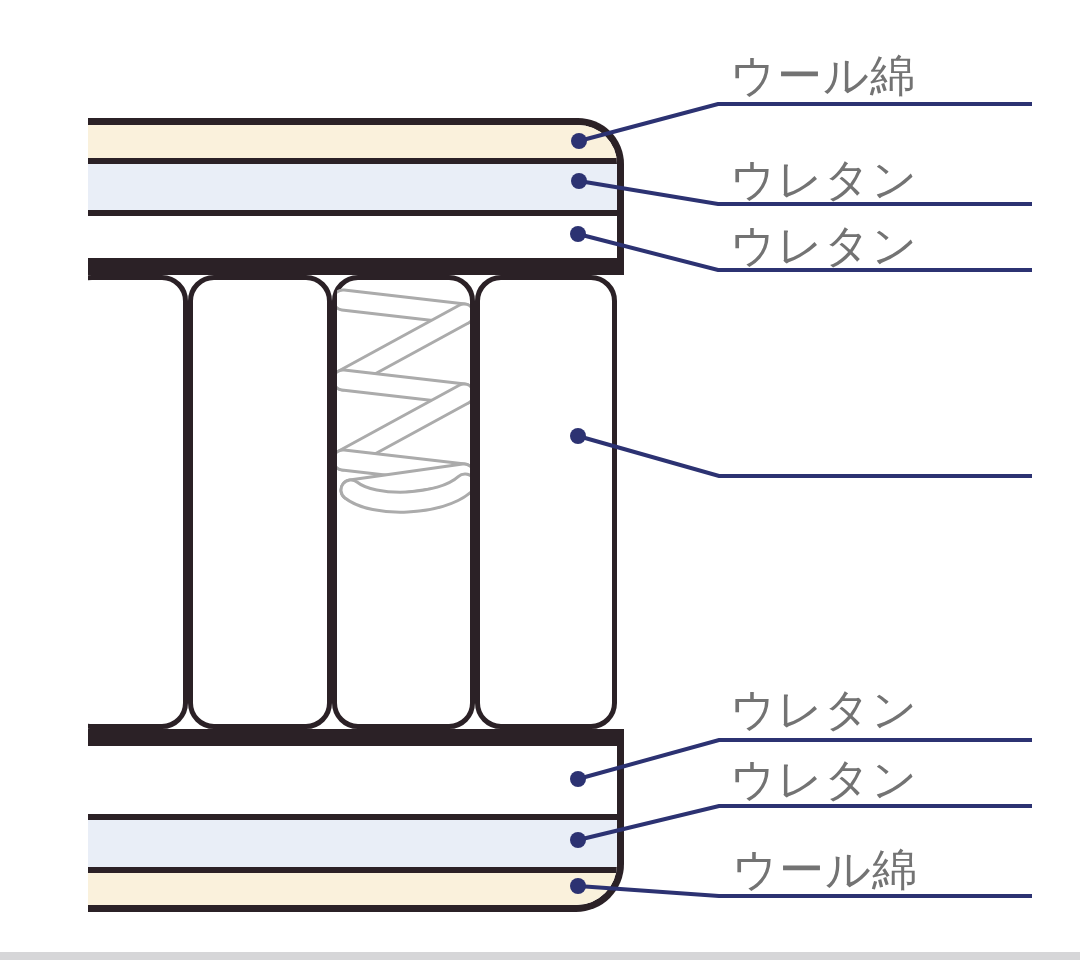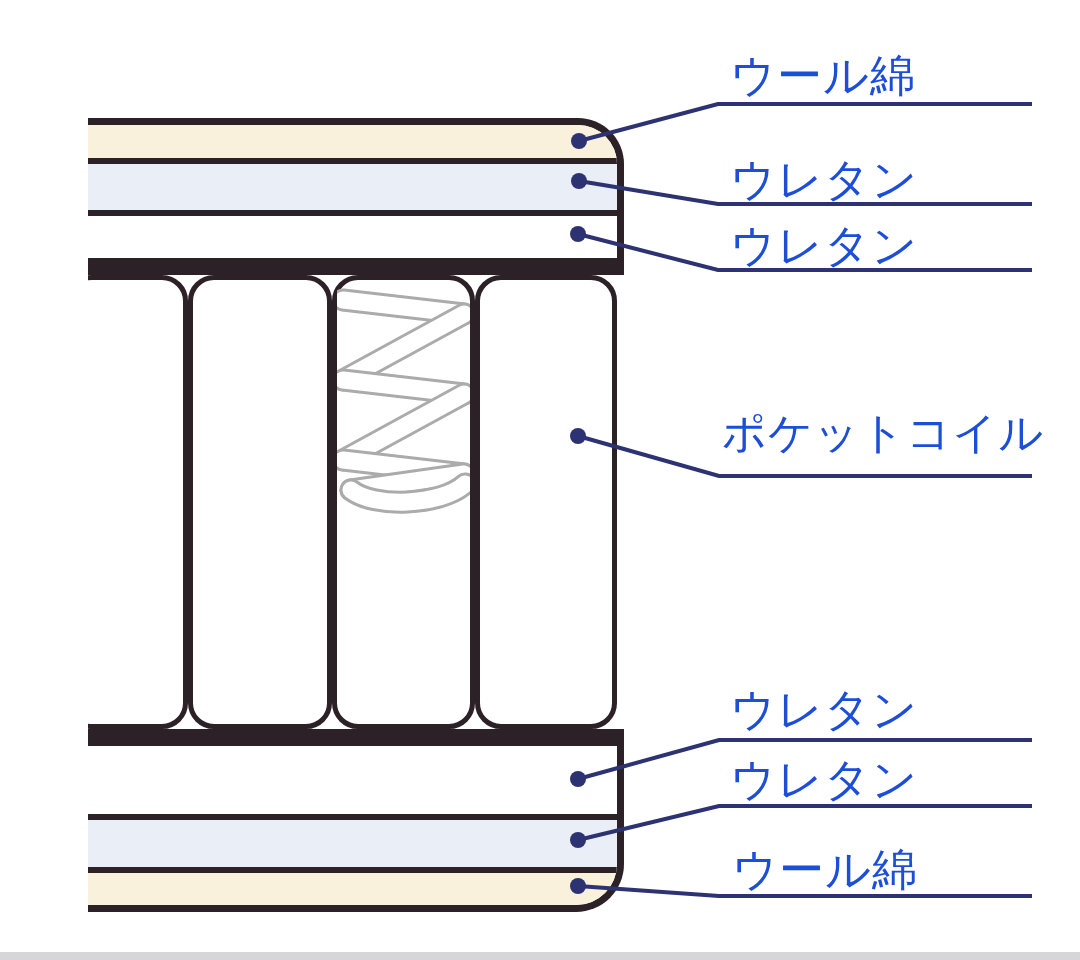--- a/index.html
+++ b/index.html
@@ -42,21 +42,21 @@
     position:absolute;top:0;height:454px;
     box-sizing:border-box;
     background:#ffffff;
     border:5px solid #2b2126;
     border-radius:26px;
   }
   .spring-svg{position:absolute;left:0;top:2px;}
   
   .callout-label{
     position:absolute;
-    color:#1d4ed8;
+    color:#737373;
     font-size:45px;
     font-weight:500;
     letter-spacing:1px;
     white-space:nowrap;
     line-height:1.05;
   }
   .overlay-svg{position:absolute;left:0;top:0;pointer-events:none;}
   .footer-bar{left:0;top:952px;width:1080px;height:8px;background:#d6d6d8;}
 </style>
 </head>
@@ -127,19 +127,18 @@
       <circle cx="578" cy="436" r="8"></circle>
       <circle cx="578" cy="779" r="8"></circle>
       <circle cx="578" cy="840" r="8"></circle>
       <circle cx="578" cy="886" r="8"></circle>
     </g>
   </svg>
 
   <div class="callout-label" style="left:730px;top:52px">ウール綿</div>
   <div class="callout-label" style="left:730px;top:156px">ウレタン</div>
   <div class="callout-label" style="left:730px;top:222px">ウレタン</div>
-  <div class="callout-label" style="left:722px;top:410px;font-size:44px">ポケットコイル</div>
   <div class="callout-label" style="left:730px;top:686px">ウレタン</div>
   <div class="callout-label" style="left:730px;top:756px">ウレタン</div>
   <div class="callout-label" style="left:732px;top:846px">ウール綿</div>
 
   <div class="abs footer-bar"></div>
 </div>
 
 </body></html>

